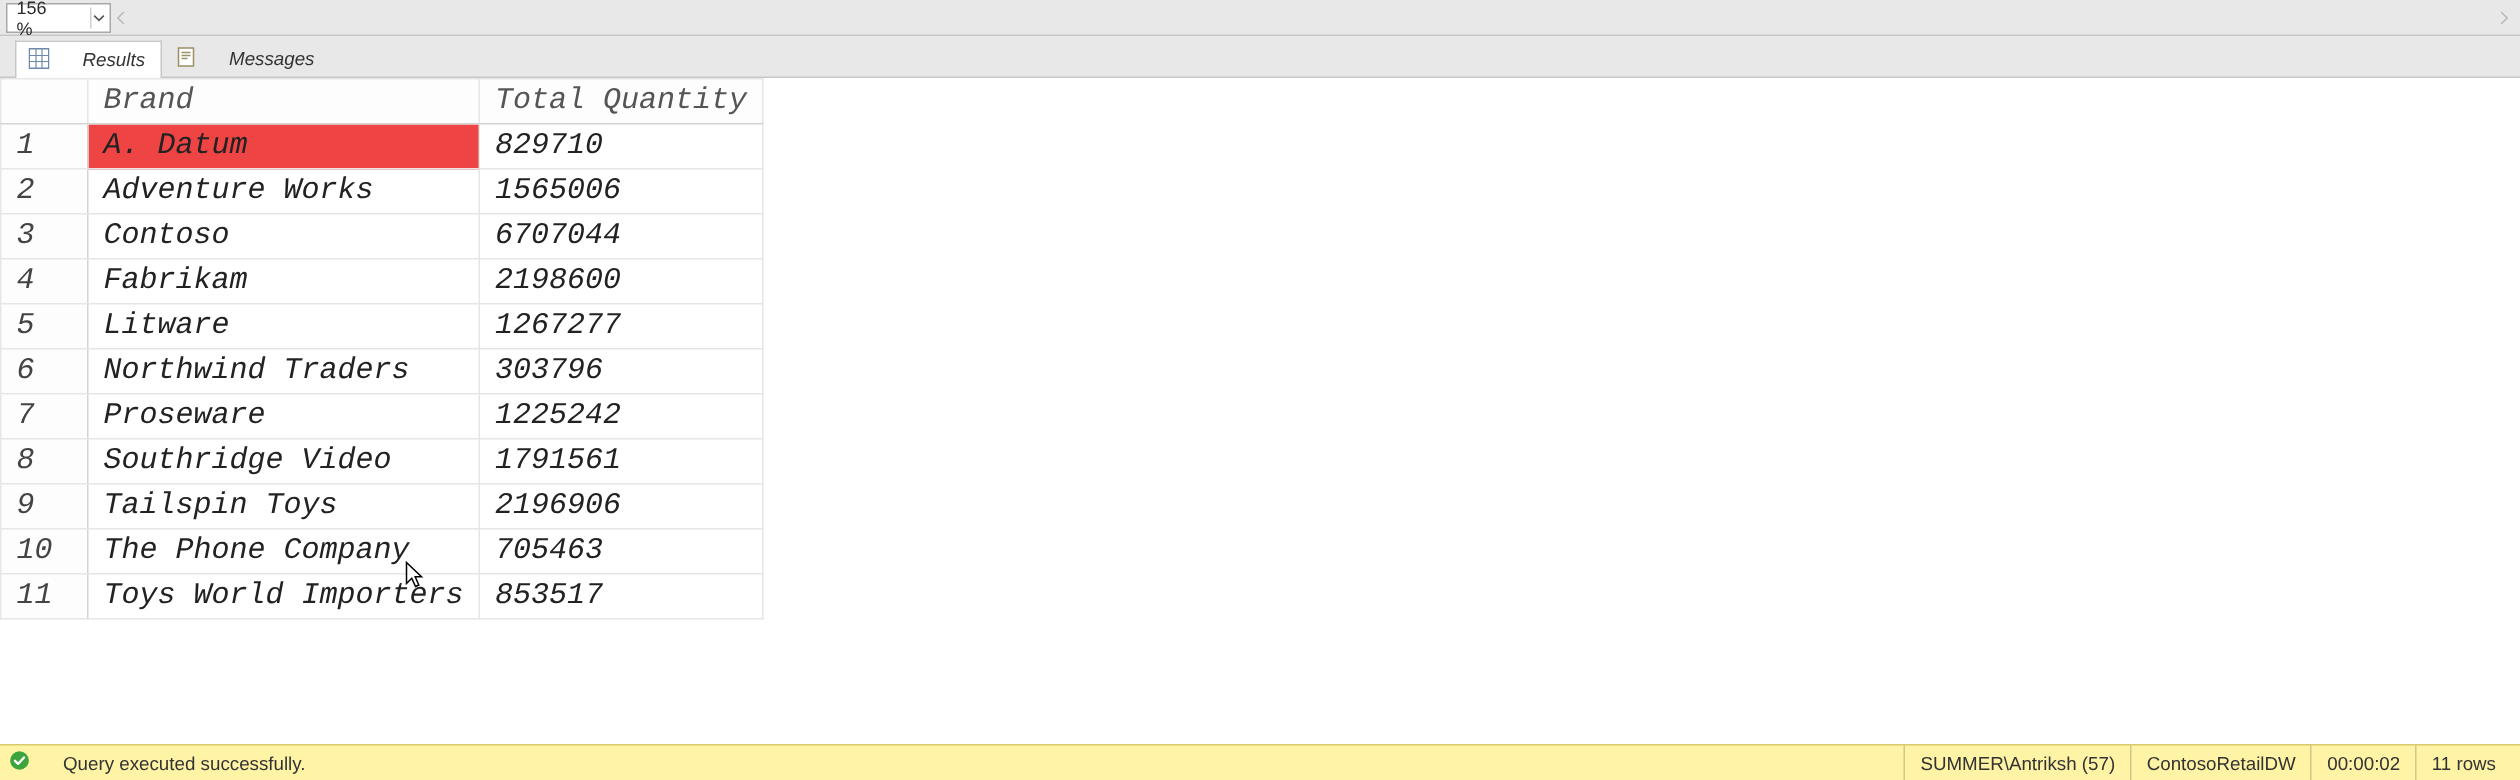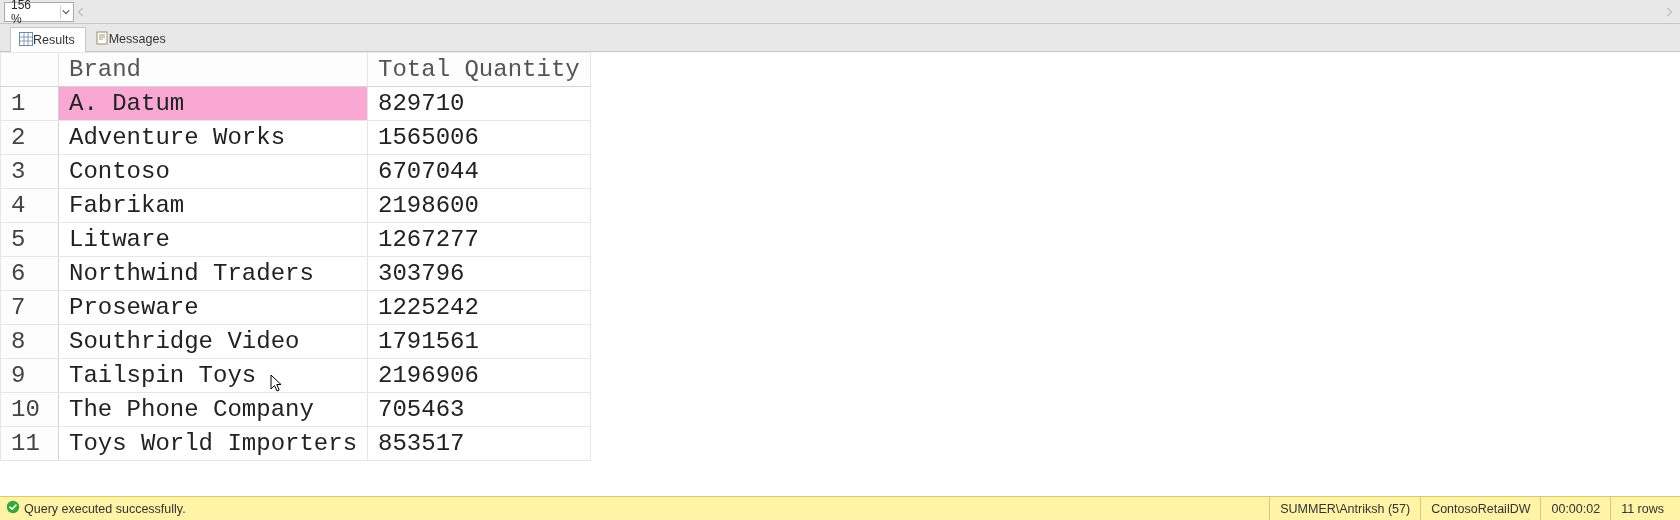--- a/index.html
+++ b/index.html
@@ -71,42 +71,44 @@
       padding-left: 10px;
     }
     .tab {
       display: flex;
       align-items: center;
       padding: 4px 10px 4px 8px;
       font-size: 12.5px;
       color: #333;
       border: 1px solid transparent;
       border-bottom: none;
-      gap: 0;
+      gap: 22px;
       height: 25px;
+      font-style: italic;
     }
     .tab.active {
       background: #fff;
       border-color: #c7c7c7;
       position: relative;
       top: 1px;
     }
     .tab svg { width: 14px; height: 14px; }
 
     
     .results-area {
       height: calc(520px - 24px - 28px - 24px);
       overflow: auto;
       background: #fff;
     }
     .grid {
       border-collapse: collapse;
       font-family: Consolas, "Courier New", monospace;
-      font-size: 24px;
+      font-size: 20px;
       color: #222;
+      font-style: italic;
     }
     .grid th, .grid td {
       text-align: left;
       padding: 3px 10px;
       border: 1px solid #e6e6e6;
       white-space: nowrap;
     }
     .grid thead th {
       background: #fdfdfd;
       font-weight: 400;
@@ -120,21 +122,21 @@
     .grid td.rownum {
       background: #fdfdfd;
       color: #444;
       text-align: left;
       border-right: 1px solid #d4d4d4;
       width: 58px;
     }
     .grid td.brand { width: 248px; }
     .grid td.qty { width: 178px; margin-left: 15px; }
     .grid td.selected {
-      background: #f9a8d4;
+      background: #ef4444;
       border: 1px dashed #777;
     }
 
     
     .status-bar {
       position: absolute;
       bottom: 0;
       left: 0;
       right: 0;
       height: 24px;
@@ -142,21 +144,21 @@
       border-top: 1px solid #d9c96f;
       display: flex;
       align-items: center;
       font-size: 12.5px;
       color: #333;
       padding: 0 6px;
     }
     .status-left {
       display: flex;
       align-items: center;
-      gap: 4px;
+      gap: 22px;
     }
     .status-left svg { width: 14px; height: 14px; }
     .status-right {
       margin-left: auto;
       display: flex;
       align-items: stretch;
       height: 100%;
     }
     .status-cell {
       padding: 0 10px;

